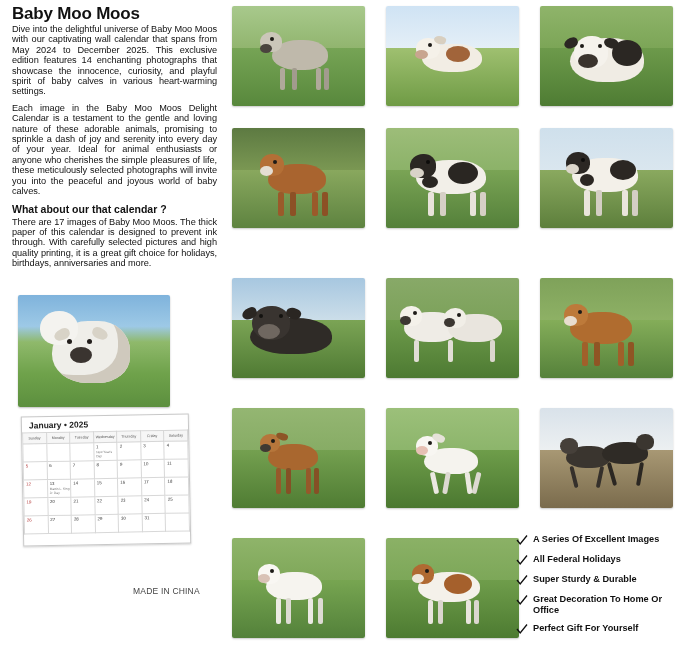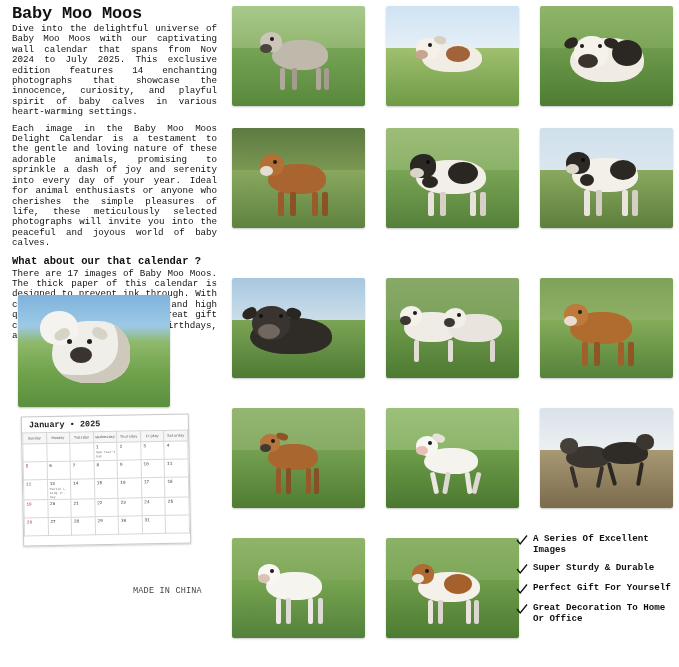--- a/index.html
+++ b/index.html
@@ -12,21 +12,20 @@
     background: #ffffff;
     font-family: "Liberation Sans", sans-serif;
     color: #111111;
     overflow: hidden;
     position: relative;
   }
   .page {
     position: relative;
     width: 554px;
     height: 667px;
-    font-family: Liberation Mono, monospace;
   }
 
   
   .left-col {
     position: absolute;
     left: 12px;
     top: 4px;
     width: 205px;
     height: 655px;
   }
@@ -306,21 +305,21 @@
     color: #111;
   }
 </style>
 </head>
 <body>
 
 <div class="page">
 
   <div class="left-col">
     <h1 class="title">Baby Moo Moos</h1>
-    <p class="body-para">Dive into the delightful universe of Baby Moo Moos with our captivating wall calendar that spans from Nov 2024 to July 2025. This exclusive edition features 14 enchanting photographs that showcase the innocence, curiosity, and playful spirit of baby calves in various heart-warming settings.</p>
+    <p class="body-para">Dive into the delightful universe of Baby Moo Moos with our captivating wall calendar that spans from May 2024 to December 2025. This exclusive edition features 14 enchanting photographs that showcase the innocence, curiosity, and playful spirit of baby calves in various heart-warming settings.</p>
     <p class="body-para">Each image in the Baby Moo Moos Delight Calendar is a testament to the gentle and loving nature of these adorable animals, promising to sprinkle a dash of joy and serenity into every day of your year. Ideal for animal enthusiasts or anyone who cherishes the simple pleasures of life, these meticulously selected photographs will invite you into the peaceful and joyous world of baby calves.</p>
     <div class="section-head">What about our that calendar ?</div>
     <p class="body-para">There are 17 images of Baby Moo Moos. The thick paper of this calendar is designed to prevent ink through. With carefully selected pictures and high quality printing, it is a great gift choice for holidays, birthdays, anniversaries and more.</p>
   </div>
 
   <div class="left-photo">
     <div class="lp-spot"></div>
     <div class="lp-cow"></div>
     <div class="lp-head">
       <div class="lp-ear-l"></div>
@@ -598,33 +597,41 @@
           </svg>
       </span>
       <span class="feat-label">A Series Of Excellent Images</span>
     </div>
     <div class="feat-row">
       <span class="check">
         <svg width="12" height="12" viewBox="0 0 12 12">
             <path d="M1 6 L4.2 10 L11 1.5" fill="none" stroke="#111" stroke-width="1.3"></path>
           </svg>
       </span>
+      <span class="feat-label">All Federal Holidays</span>
+    </div>
+    <div class="feat-row">
+      <span class="check">
+        <svg width="12" height="12" viewBox="0 0 12 12">
+            <path d="M1 6 L4.2 10 L11 1.5" fill="none" stroke="#111" stroke-width="1.3"></path>
+          </svg>
+      </span>
       <span class="feat-label">Super Sturdy &amp; Durable</span>
+    </div>
+    <div class="feat-row">
+      <span class="check">
+        <svg width="12" height="12" viewBox="0 0 12 12">
+            <path d="M1 6 L4.2 10 L11 1.5" fill="none" stroke="#111" stroke-width="1.3"></path>
+          </svg>
+      </span>
+      <span class="feat-label">Great Decoration To Home Or Office</span>
     </div>
     <div class="feat-row">
       <span class="check">
         <svg width="12" height="12" viewBox="0 0 12 12">
             <path d="M1 6 L4.2 10 L11 1.5" fill="none" stroke="#111" stroke-width="1.3"></path>
           </svg>
       </span>
       <span class="feat-label">Perfect Gift For Yourself</span>
     </div>
-    <div class="feat-row">
-      <span class="check">
-        <svg width="12" height="12" viewBox="0 0 12 12">
-            <path d="M1 6 L4.2 10 L11 1.5" fill="none" stroke="#111" stroke-width="1.3"></path>
-          </svg>
-      </span>
-      <span class="feat-label">Great Decoration To Home Or Office</span>
-    </div>
   </div>
 
 </div>
 
 </body></html>

